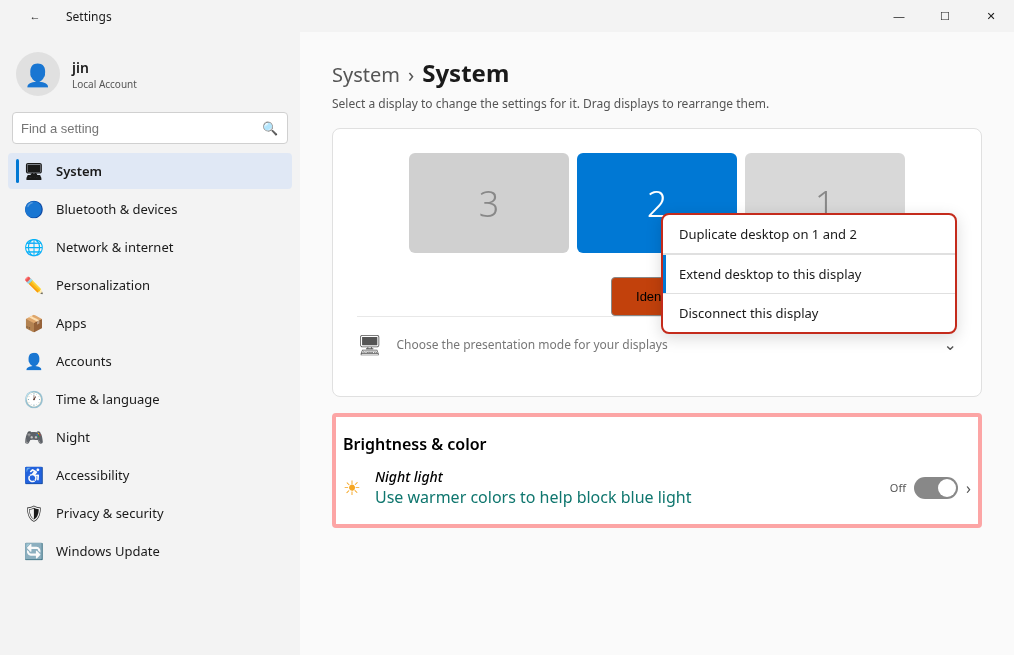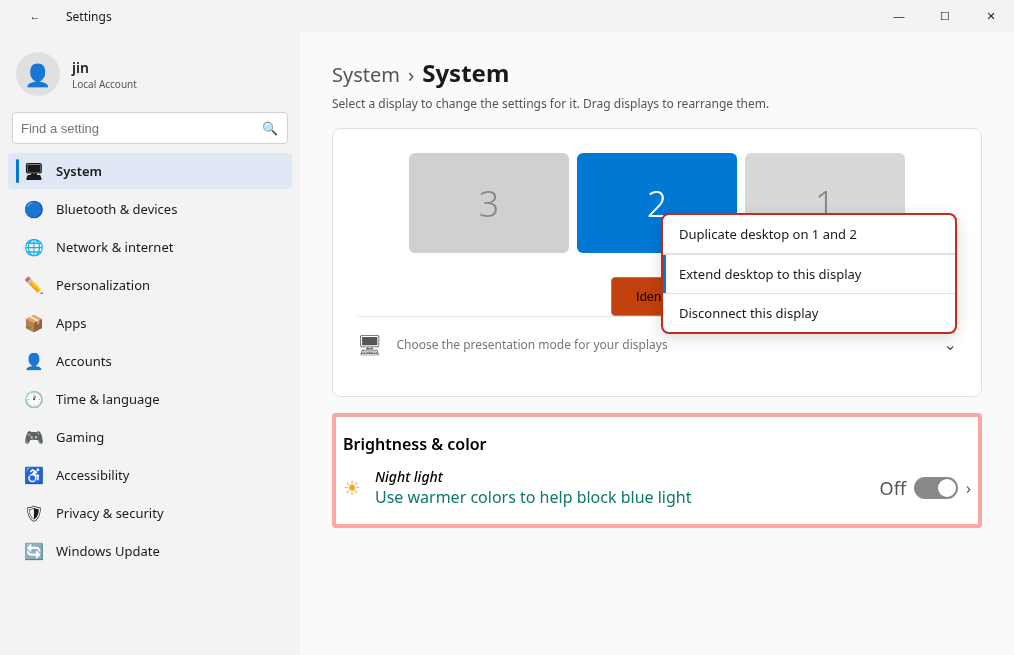--- a/index.html
+++ b/index.html
@@ -271,21 +271,21 @@
     .night-light-row {
       display: flex;
       align-items: center;
       justify-content: space-between;
     }
     .night-light-left { display: flex; align-items: center; gap: 14px; }
     .night-light-icon { font-size: 20px; color: #f5a623; }
     .nl-title { font-size: 14px; font-weight: 500; font-style: italic; }
     .nl-sub { font-size: 16px; color: #0f766e; }
     .nl-right { display: flex; align-items: center; gap: 8px; }
-    .nl-status { font-size: 18px; color: #555; text-align: right; }
+    .nl-status { font-size: 11px; color: #555; text-align: right; }
     .toggle-track {
       width: 44px;
       height: 22px;
       background: #888;
       border-radius: 11px;
       position: relative;
       cursor: pointer;
     }
     .toggle-thumb {
       position: absolute;
@@ -353,21 +353,21 @@
     <div class="nav-item">
       <span class="nav-icon">👤</span>
       <span class="nav-label">Accounts</span>
     </div>
     <div class="nav-item">
       <span class="nav-icon">🕐</span>
       <span class="nav-label">Time &amp; language</span>
     </div>
     <div class="nav-item">
       <span class="nav-icon">🎮</span>
-      <span class="nav-label">Gaming</span>
+      <span class="nav-label">Night</span>
     </div>
     <div class="nav-item">
       <span class="nav-icon">♿</span>
       <span class="nav-label">Accessibility</span>
     </div>
     <div class="nav-item">
       <span class="nav-icon">🛡</span>
       <span class="nav-label">Privacy &amp; security</span>
     </div>
     <div class="nav-item">

